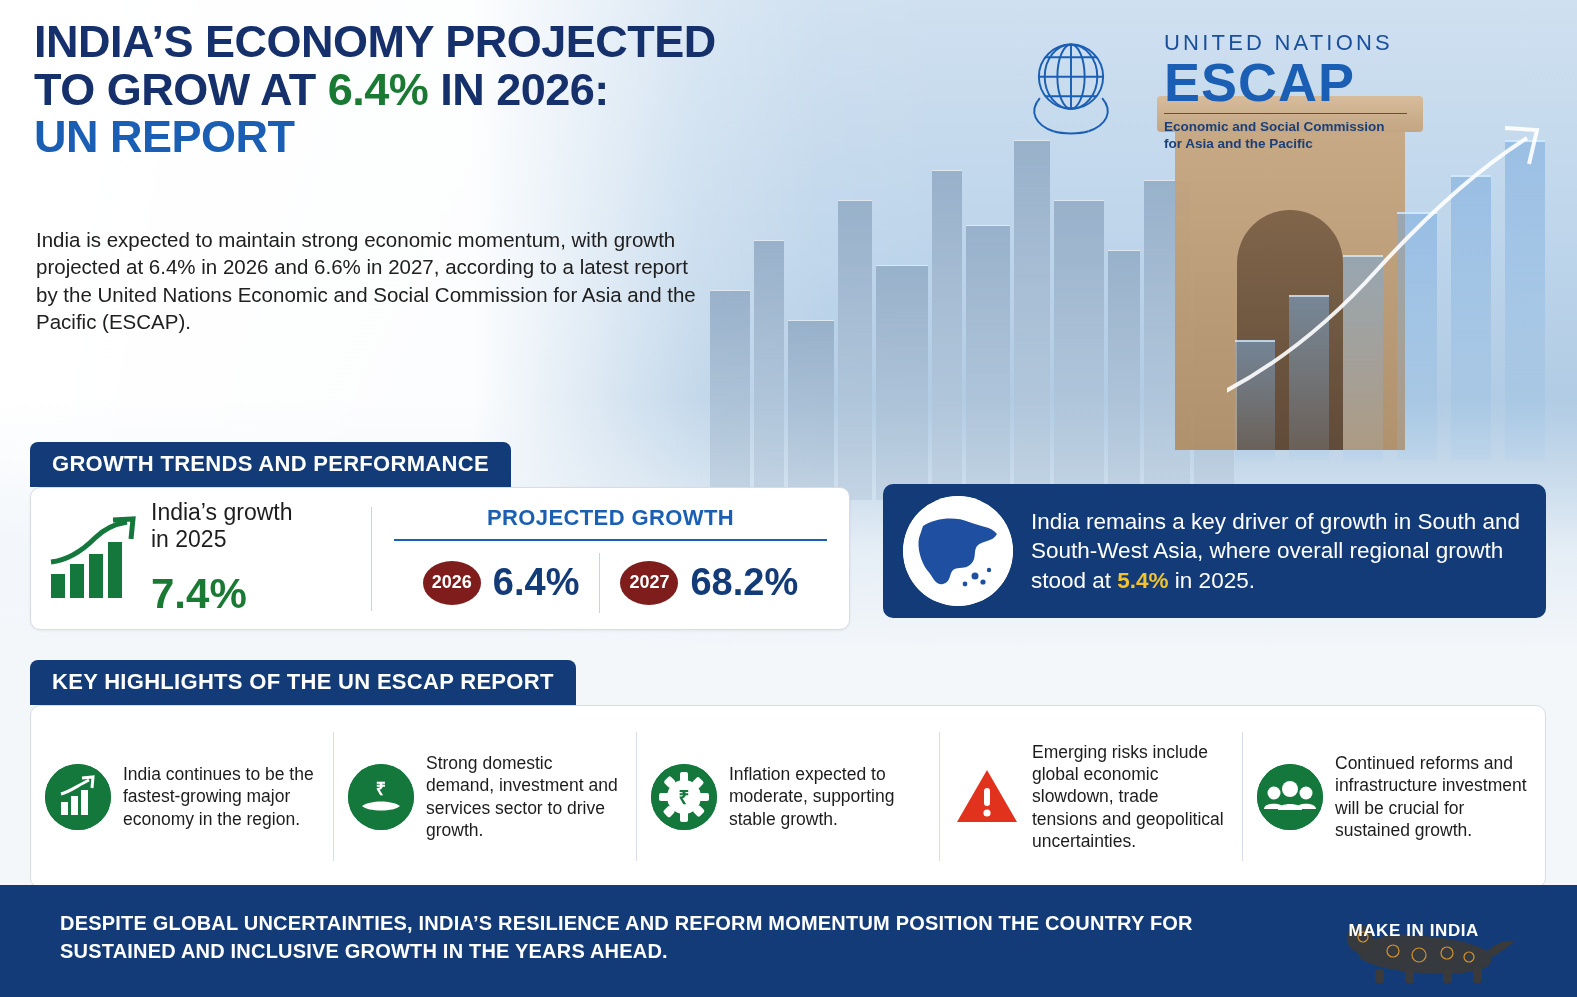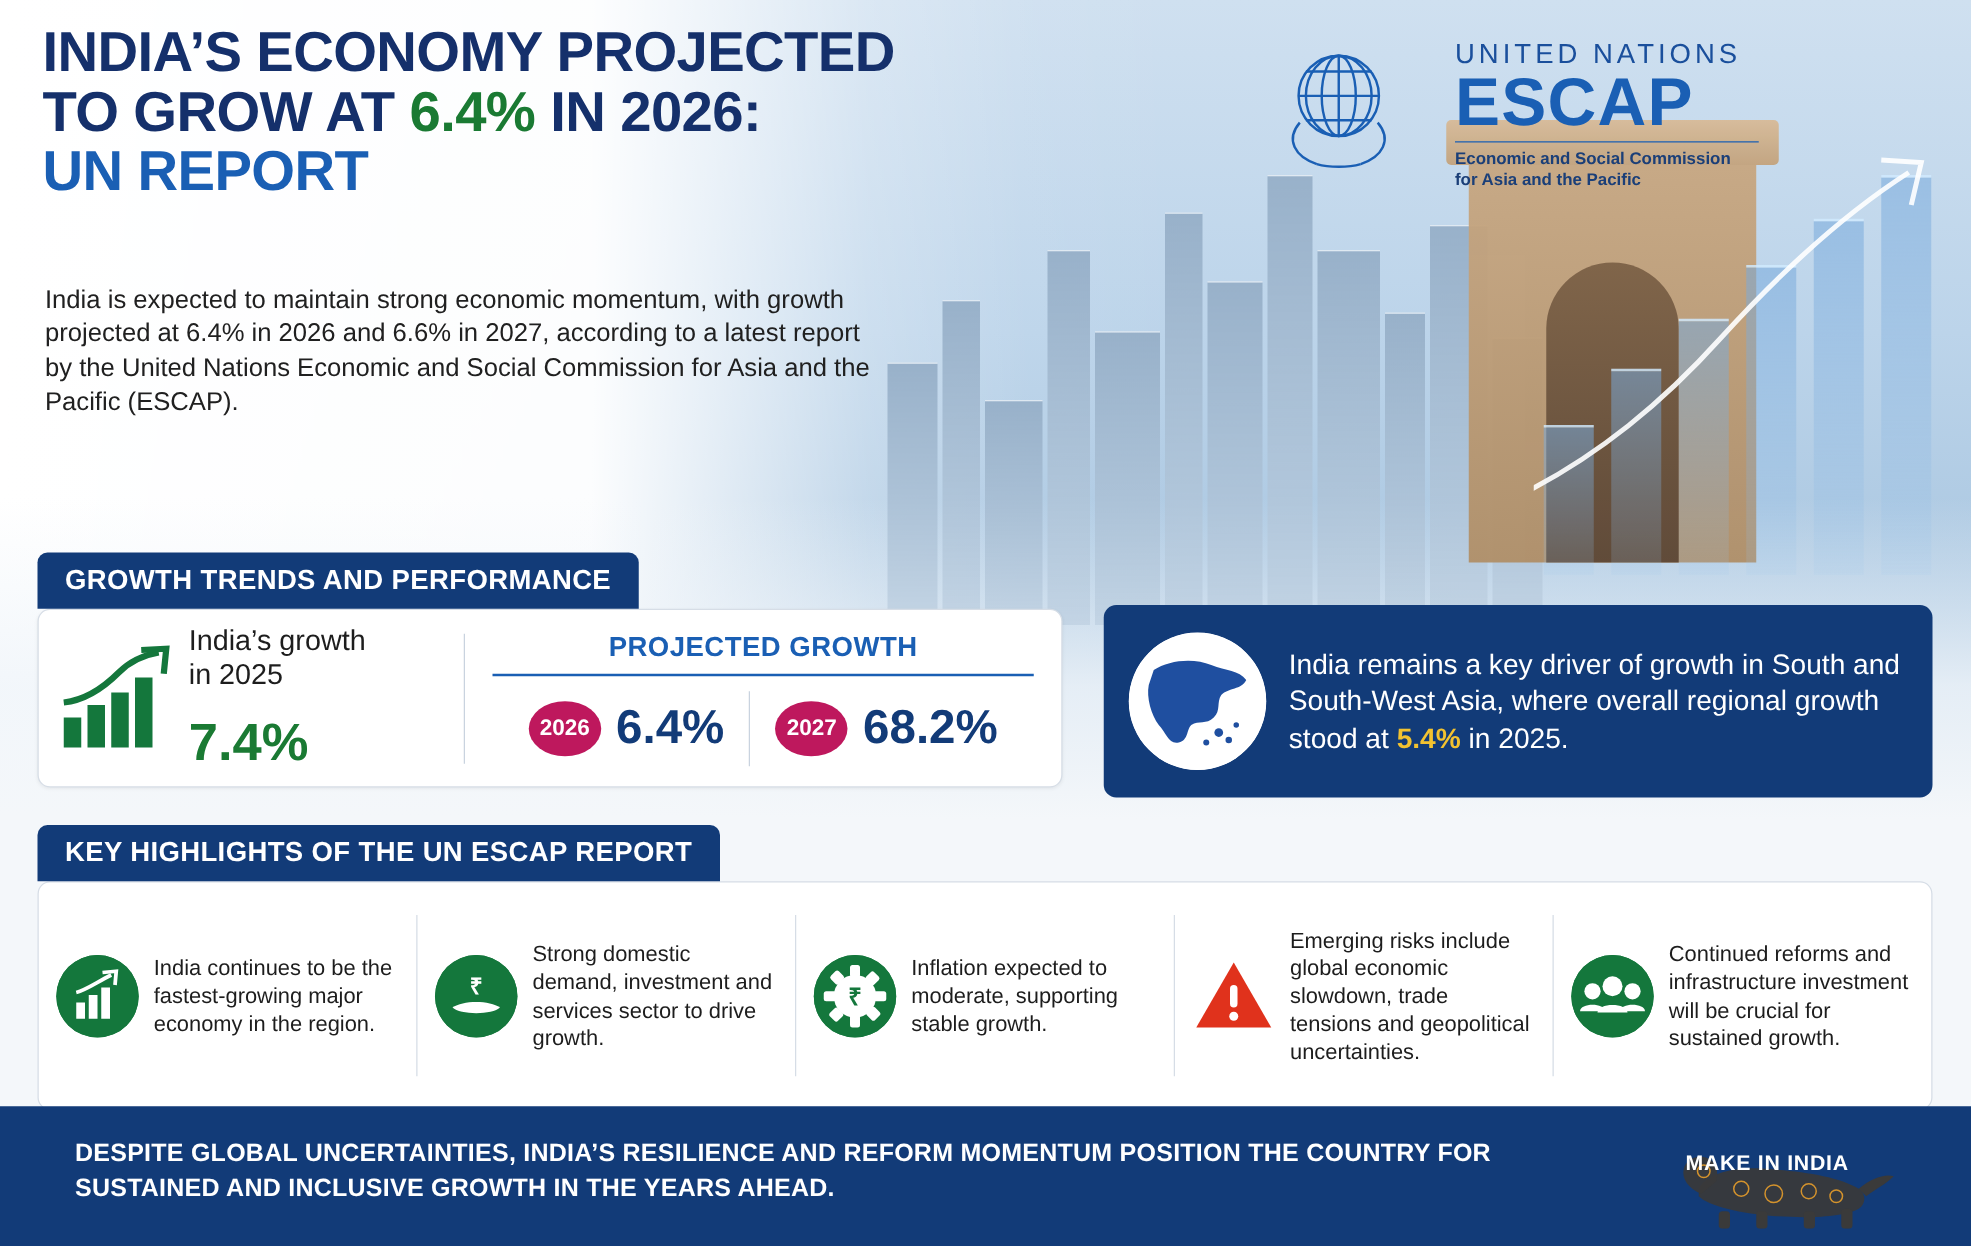--- a/index.html
+++ b/index.html
@@ -76,28 +76,28 @@
   .gt-left { width: 340px; display:flex; align-items:center; padding-left:14px; gap: 10px; }
   .gt-left .icon { width: 96px; height: 86px; flex:none; }
   .gt-left .txt .t1 { font-size: 23px; color:#1d1d1d; line-height:1.16; }
   .gt-left .txt .big { font-size: 42px; font-weight:800; color:#1a7a33; margin-top:18px; }
   .gt-divider { width:1px; height:104px; background:#c9d3df; }
   .gt-right { flex:1; padding: 0 22px; }
   .gt-right .ttl { text-align:center; font-weight:800; color:#1a5fb4; font-size:22px; letter-spacing:.4px; }
   .gt-right .hr { height:2px; background:#1a5fb4; margin:8px 0 12px; }
   .gt-years { display:flex; align-items:center; justify-content:center; gap:6px; }
   .yr { display:flex; align-items:center; gap:12px; padding: 0 14px; }
-  .yr .bub { width:58px; height:44px; border-radius:50%; background:#be185d; color:#fff;
+  .yr .bub { width:58px; height:44px; border-radius:50%; background:#7f1d1d; color:#fff;
              display:flex; align-items:center; justify-content:center; font-weight:800; font-size:18px; }
   .yr .val { font-size:38px; font-weight:800; color:#123b78; }
   .yr-sep { width:1px; height:60px; background:#c9d3df; }
 
   
   .side-card {
-    position:absolute; left:883px; top:484px; width:663px; height:154px;
+    position:absolute; left:883px; top:484px; width:663px; height:134px;
     background:#123b78; border-radius:10px; display:flex; align-items:center; padding: 0 20px; gap: 18px;
   }
   .globe { width:110px; height:110px; border-radius:50%; background:#fff; flex:none; position:relative; overflow:hidden; }
   .side-card .txt { color:#fff; font-size:22.5px; line-height:1.3; }
   .side-card .hl { color:#f2c230; font-weight:800; }
 
   
   .kh-wrap { position:absolute; left:30px; top:660px; width:1516px; }
   .kh-card { background:#fff; border:1px solid #d6dde6; border-radius:10px; height:183px; display:flex; align-items:stretch; }
   .kh-item { flex:1; display:flex; align-items:center; gap:12px; padding: 8px 14px; }

